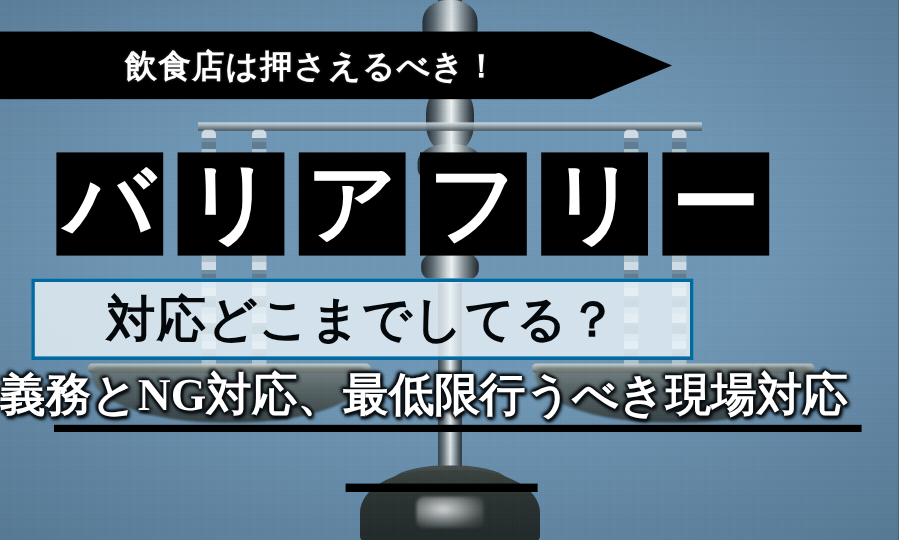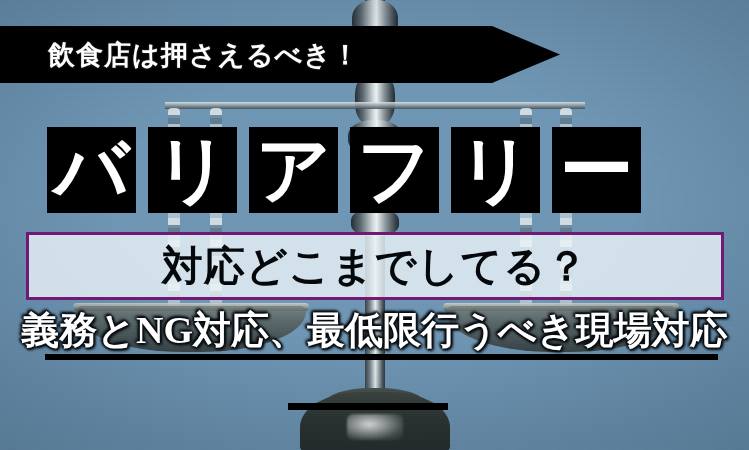--- a/index.html
+++ b/index.html
@@ -177,21 +177,21 @@
     -webkit-clip-path: polygon(0 0, 492px 0, 560px 50%, 492px 100%, 0 100%);
     clip-path: polygon(0 0, 492px 0, 560px 50%, 492px 100%, 0 100%);
     display: flex;
     align-items: center;
   }
   .banner-text {
     color: #fff;
     font-size: 27px;
     font-weight: bold;
     letter-spacing: 1px;
-    margin-left: 48px;
+    margin-left: 104px;
     white-space: nowrap;
     text-shadow: 0 0 2px rgba(255,255,255,.25);
   }
 
   
   .title-row {
     position: absolute;
     left: 47px;
     top: 127px;
     display: flex;
@@ -207,44 +207,43 @@
     text-align: center;
     font-weight: bold;
     overflow: hidden;
   }
 
   
   .subtitle-box {
     position: absolute;
     left: 26px;
     top: 232px;
-    width: 698px;
+    width: 552px;
     height: 68px;
-    border: 3px solid #701a75;
+    border: 3px solid #0369a1;
     background: rgba(232,241,247,0.82);
     box-sizing: border-box;
     display: flex;
     align-items: center;
     justify-content: center;
   }
   .subtitle-text {
     color: #05080b;
     font-size: 41px;
     font-weight: bold;
     letter-spacing: 1px;
     white-space: nowrap;
   }
 
   
   .bottom-wrap {
     position: absolute;
     left: 0;
     top: 306px;
     width: 749px;
-    text-align: center;
   }
   .bottom-line {
     color: #ffffff;
     font-size: 38px;
     line-height: 48px;
     font-weight: bold;
     letter-spacing: 0px;
     white-space: nowrap;
     text-shadow:
        2px 0 2px rgba(10,14,18,.95),

